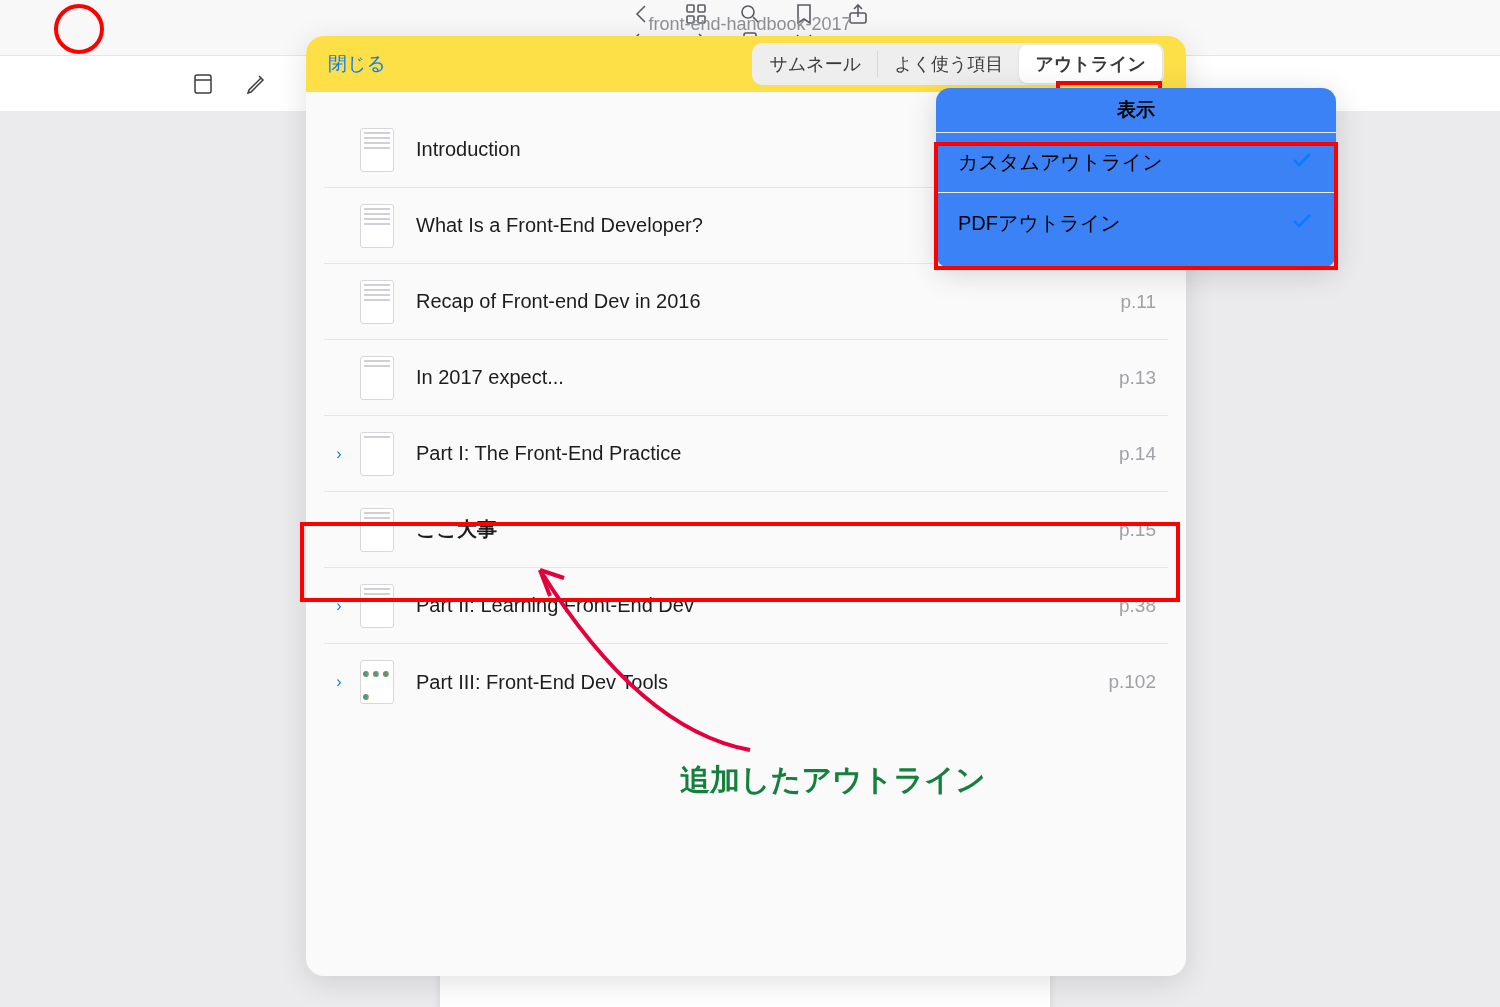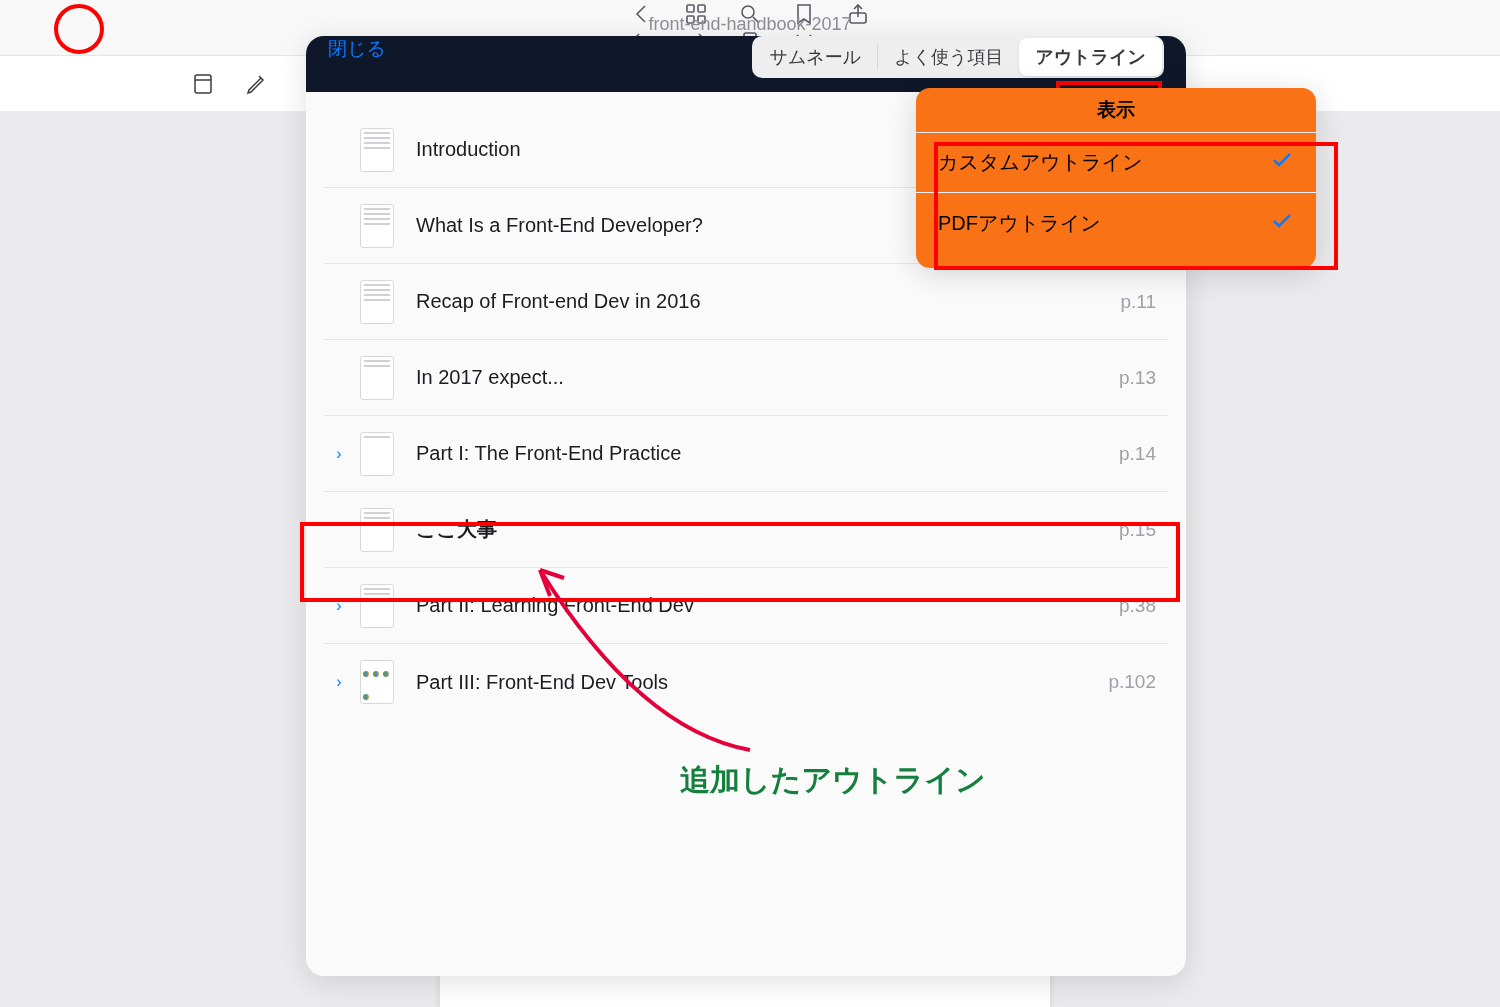--- a/index.html
+++ b/index.html
@@ -9,42 +9,42 @@
   .tb-icon { width: 28px; height: 28px; display: flex; align-items: center; justify-content: center; color: #5a5a66; }
   .tb-icon svg { stroke: currentColor; fill: none; width: 24px; height: 24px; stroke-width: 1.6; }
   .tb-title { position: absolute; left: 50%; transform: translateX(-50%); top: 14px; color: #8f8f96; font-size: 18px; }
   .circle-highlight { position: absolute; top: 4px; left: 54px; width: 50px; height: 50px; border: 4px solid #ff0000; border-radius: 50%; pointer-events: none; }
   .second-toolbar { position: absolute; top: 56px; left: 0; right: 0; height: 55px; background: #ffffff; display: flex; align-items: center; gap: 28px; padding-left: 190px; }
   .second-toolbar .st-icon { width: 26px; height: 26px; display:flex; align-items:center; justify-content:center; }
   .second-toolbar .st-icon svg { width:24px; height:24px; stroke:#3c3c3c; fill:none; stroke-width:1.5; }
   .doc-bg { position:absolute; top:56px; left:0; right:0; bottom:0; background:#ebebee; }
   svg.arrow-anno { position:absolute; pointer-events:none; }
   .popover { position: absolute; top: 36px; left: 306px; width: 880px; height: 940px; background: #fafafb; border-radius: 18px; box-shadow: 0 6px 30px rgba(0,0,0,.12); overflow: hidden; }
-  .pop-header { height: 56px; display:flex; align-items:flex-start; justify-content: space-between; padding: 0 22px; background:#0f172a; }
+  .pop-header { height: 56px; display:flex; align-items:center; justify-content: space-between; padding: 0 22px; background:#fde047; }
   .close-btn { color: #0a7aff; font-size: 19px; background:none; border:none; }
   .seg { display:flex; background:#eee; border-radius:10px; padding:2px; font-size:18px; color:#3a3a3c; }
   .seg .seg-item { padding: 7px 16px; border-radius:8px; }
   .seg .seg-item.active { background:#ffffff; box-shadow:0 1px 3px rgba(0,0,0,.1); font-weight:600; }
   .seg .divider { width:1px; background:#d8d8da; margin:6px 0; }
   .filter-btn { color:#0a7aff; font-size:19px; background:none; border:none; padding:4px 10px; }
   .filter-box { position:absolute; top:45px; right:24px; border:4px solid red; padding:0; }
   .outline-list { padding: 20px 18px 0 18px; }
   .row { display:flex; align-items:center; height:76px; border-bottom:1px solid #e6e6e9; font-size:20px; color:#1c1c1e; position:relative; }
   .row:last-child { border-bottom:none; }
   .chevcol { width:30px; display:flex; justify-content:center; color:#0a7aff; font-size:16px; }
   .thumbcol { width:46px; display:flex; justify-content:center; }
   .thumb { width:34px; height:44px; background:#ffffff; border:1px solid #d8d8da; border-radius:3px; position:relative; overflow:hidden; }
   .thumb .tline { height:2px; background:#d0d0d6; margin:3px 3px 0 3px; }
   .thumb.grid .tline { height:6px; background:linear-gradient(90deg,#f44,#4a4,#48f,#fa0); border-radius:50%; width:6px; display:inline-block; margin:2px;}
   .titlecol { flex:1; padding-left:16px; }
   .pagecol { color:#a0a0a6; font-size:19px; padding-right:12px; }
   .bold { font-weight:700;font-family:Liberation Serif, serif; }
   .hl { position:absolute; border:4px solid red; pointer-events:none; }
   .row-hl { left:300px; top:522px; width:880px; height:80px; }
-  .filter-menu { position:absolute; top:88px; left:916px; width:400px; height:180px; background:#f97316; border-radius:14px; box-shadow:0 6px 30px rgba(0,0,0,.15); overflow:hidden; }
+  .filter-menu { position:absolute; top:88px; left:936px; width:400px; height:180px; background:#3b82f6; border-radius:14px; box-shadow:0 6px 30px rgba(0,0,0,.15); overflow:hidden; }
   .fm-header { height:45px; display:flex; align-items:center; justify-content:center; font-size:19px; font-weight:600; border-bottom:1px solid #eaeaee; }
   .fm-item { height:60px; display:flex; align-items:center; justify-content:space-between; padding:0 22px; font-size:20px; border-bottom:1px solid #eeeef2; }
   .fm-item:last-child{border-bottom:none;}
   .fm-check { color:#0a7aff; }
   .fm-check svg{ width:24px; height:24px; stroke:#0a7aff; fill:none; stroke-width:2.5; }
   .fm-hl { left:934px; top:142px; width:404px; height:128px; }
   .anno-text { position:absolute; color:#15803d; font-size:30px; font-weight:700; }
   .doc-page { position:absolute; left:440px; top:58px; width:610px; height:940px; background:#ffffff; box-shadow:0 2px 8px rgba(0,0,0,.1); }
 </style>
 </head>

